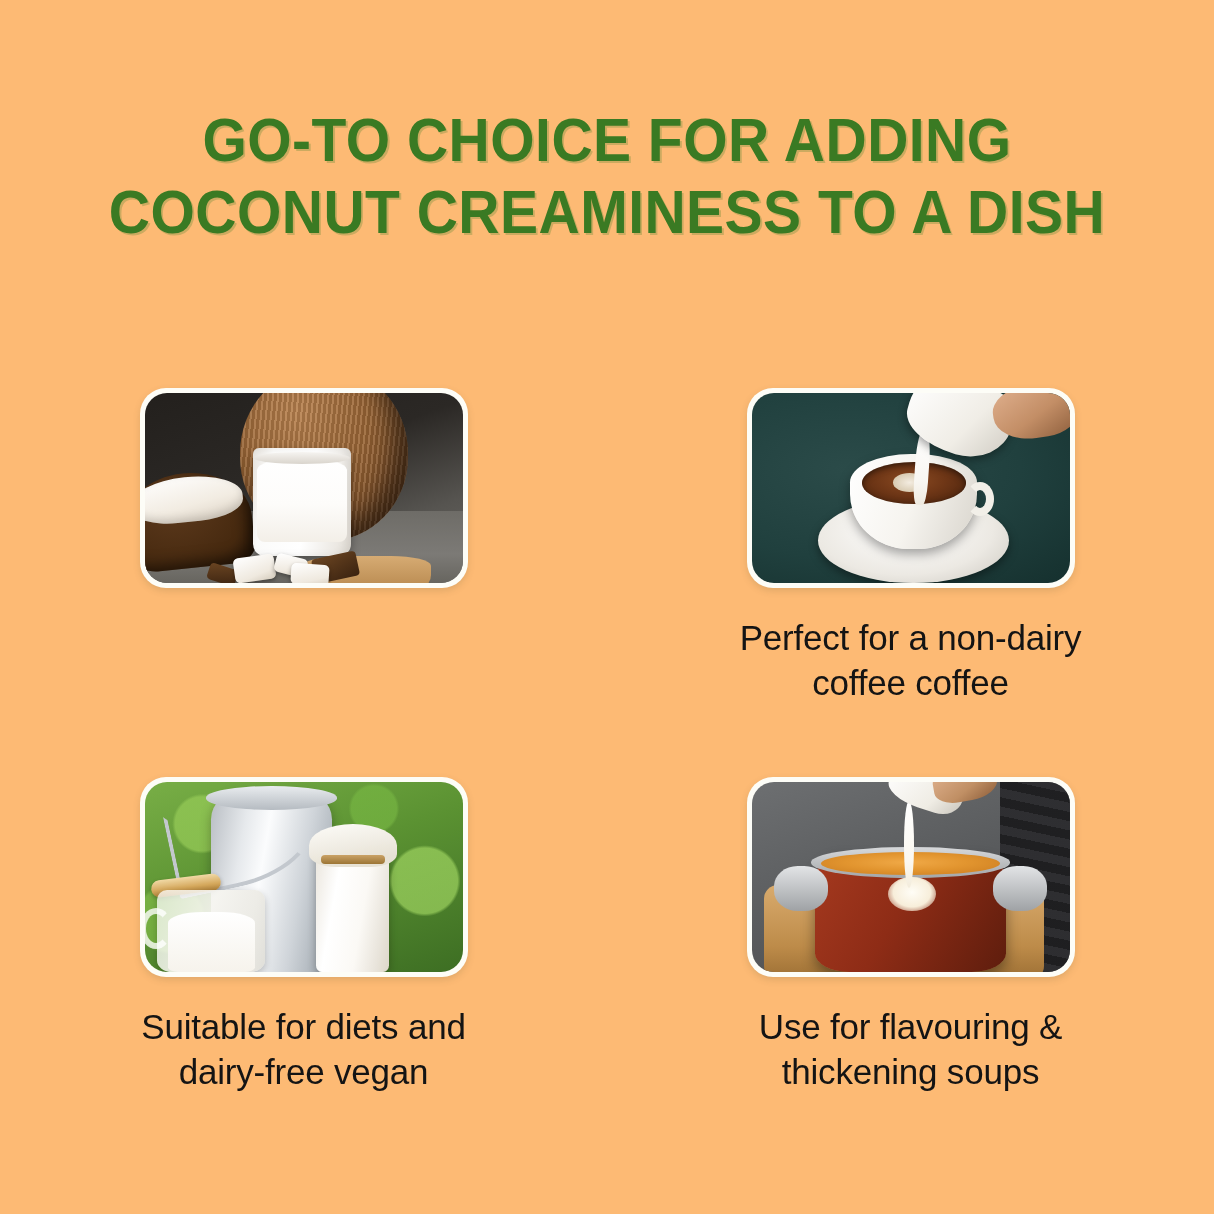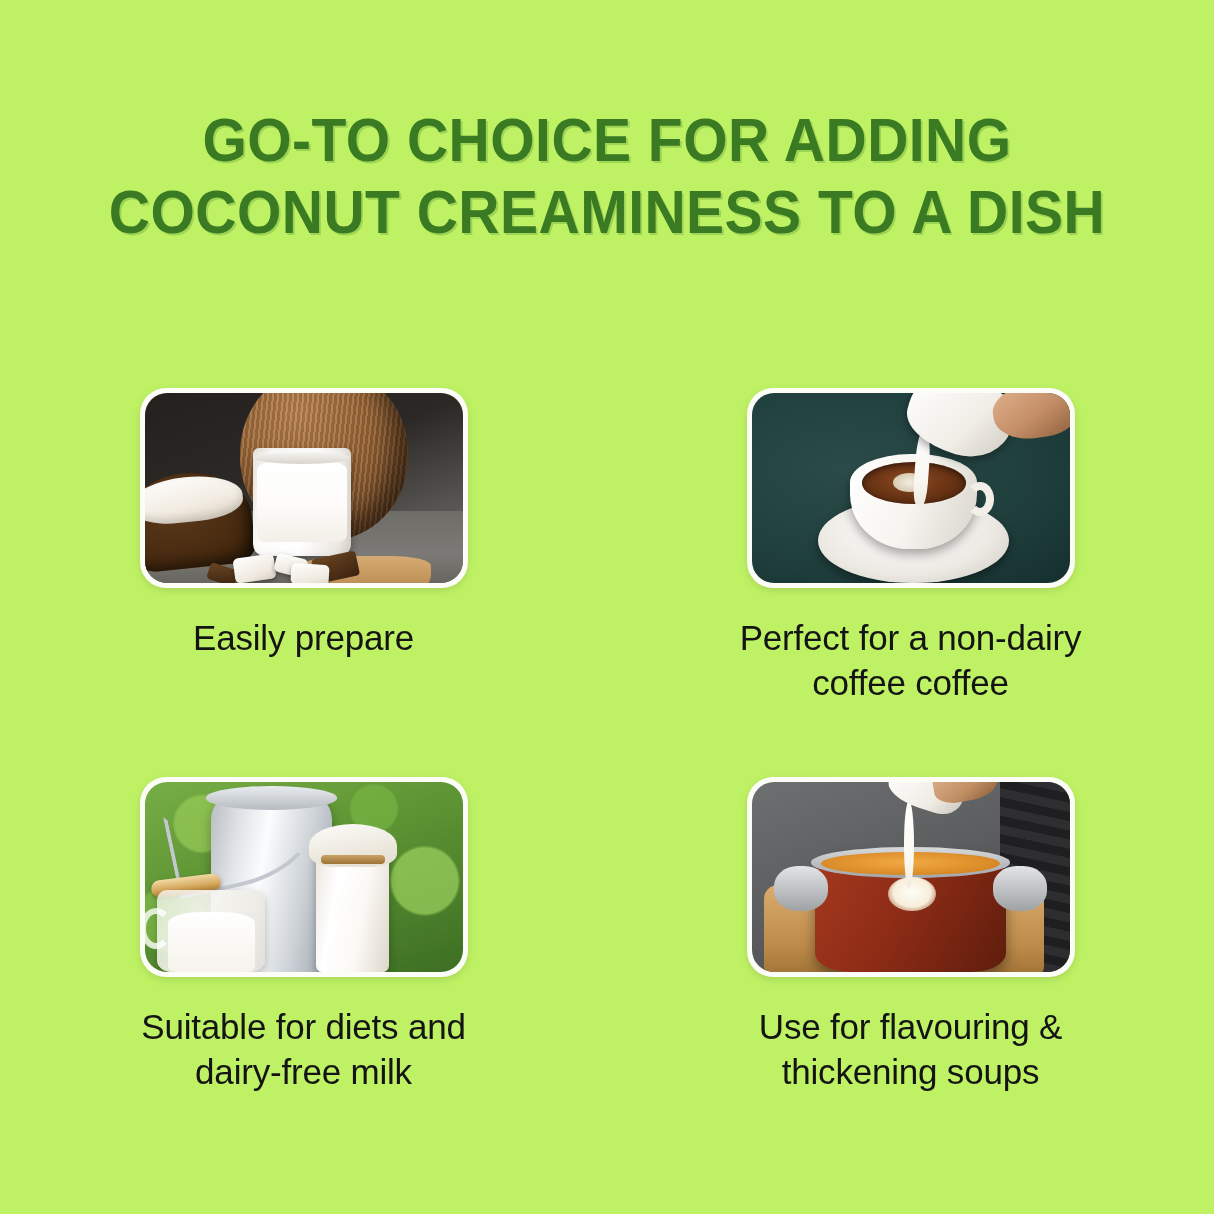--- a/index.html
+++ b/index.html
@@ -14,21 +14,21 @@
   body {
     background: #faf8e8;
     font-family: "Liberation Sans", sans-serif;
     position: relative;
   }
 
   .page {
     width: 1214px;
     height: 1214px;
     position: relative;
-    background: #bef264;
+    background: #fdba74;
   }
 
   
   .headline {
     position: absolute;
     top: 104px;
     left: 0;
     width: 1214px;
     text-align: center;
     color: #3a7a23;
@@ -360,21 +360,20 @@
           </span>
           <span class="board"></span>
           <span class="shell s1"></span>
           <span class="shell s2"></span>
           <span class="chunk c1"></span>
           <span class="chunk c2"></span>
           <span class="chunk c3"></span>
         </div>
       </div>
       <p class="caption">
-        <span class="cap-line">Easily prepare</span>
       </p>
     </div>
 
     <div class="cell">
       <div class="photo-frame">
         <div class="photo p2" role="img" aria-label="Hand pouring milk from a white jug into a white cup of coffee on a saucer against a dark teal background">
           <span class="saucer"></span>
           <span class="cup">
             <span class="coffee"></span>
             <span class="crema"></span>
@@ -404,21 +403,21 @@
             <span class="twine"></span>
           </span>
           <span class="jug3">
             <span class="milk3"></span>
             <span class="handle3"></span>
           </span>
         </div>
       </div>
       <p class="caption">
         <span class="cap-line">Suitable for diets and</span>
-        <span class="cap-line">dairy-free milk</span>
+        <span class="cap-line">dairy-free vegan</span>
       </p>
     </div>
 
     <div class="cell">
       <div class="photo-frame">
         <div class="photo p4" role="img" aria-label="Hand pouring cream from a bottle into a pot of orange soup sitting on a wooden board beside a cast iron hob grate">
           <span class="grate"></span>
           <span class="board4"></span>
           <span class="pot">
             <span class="rim4"></span>

